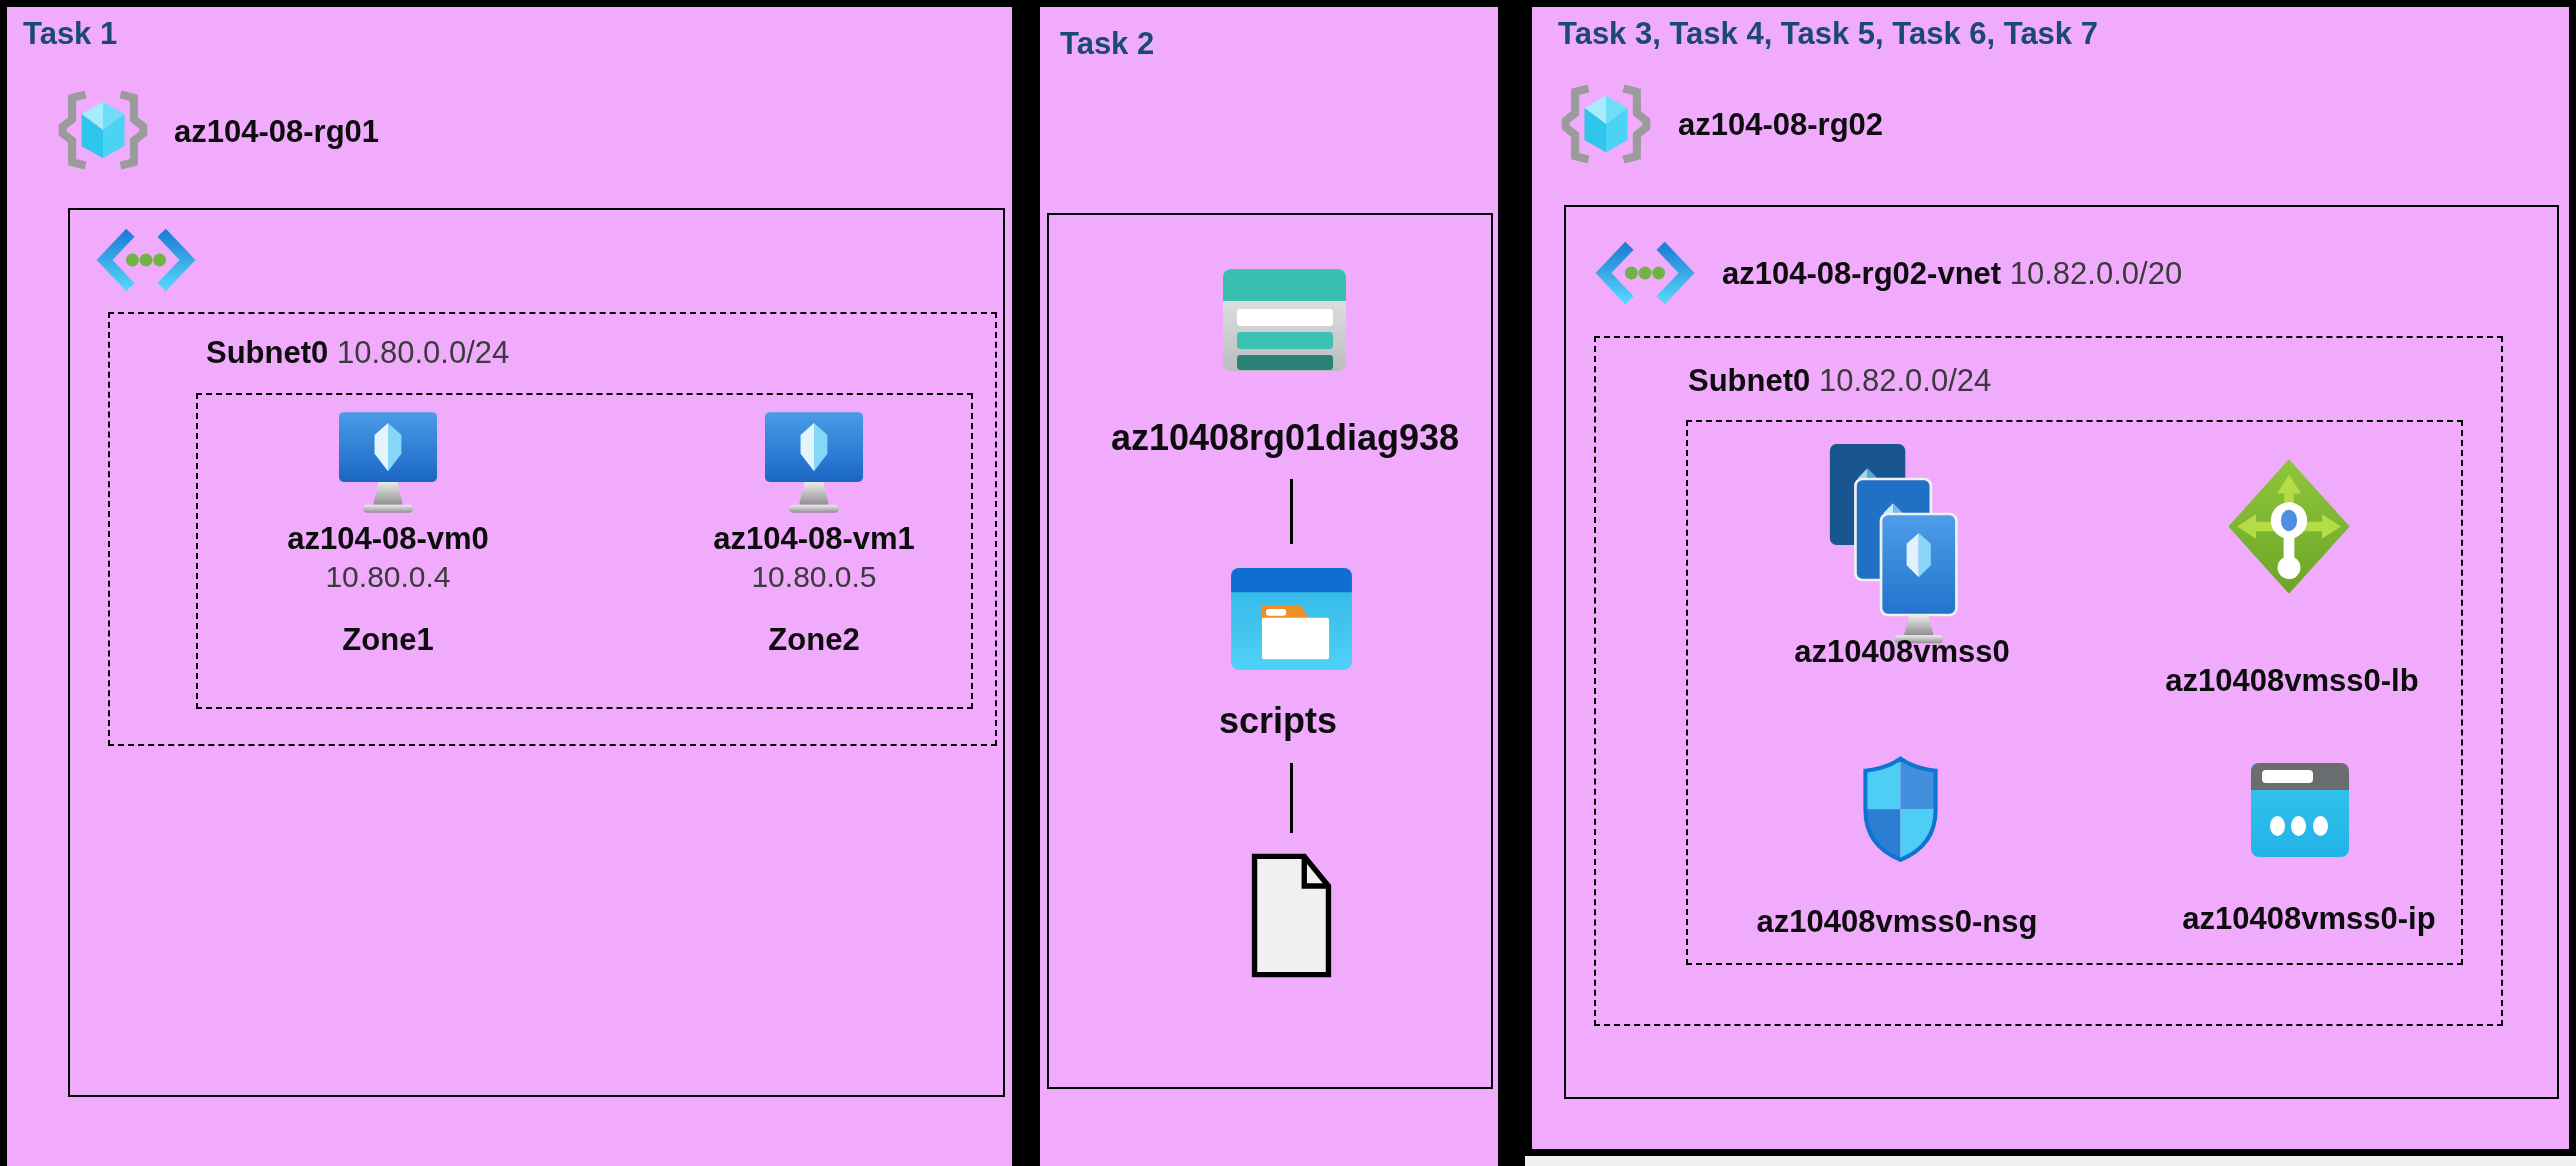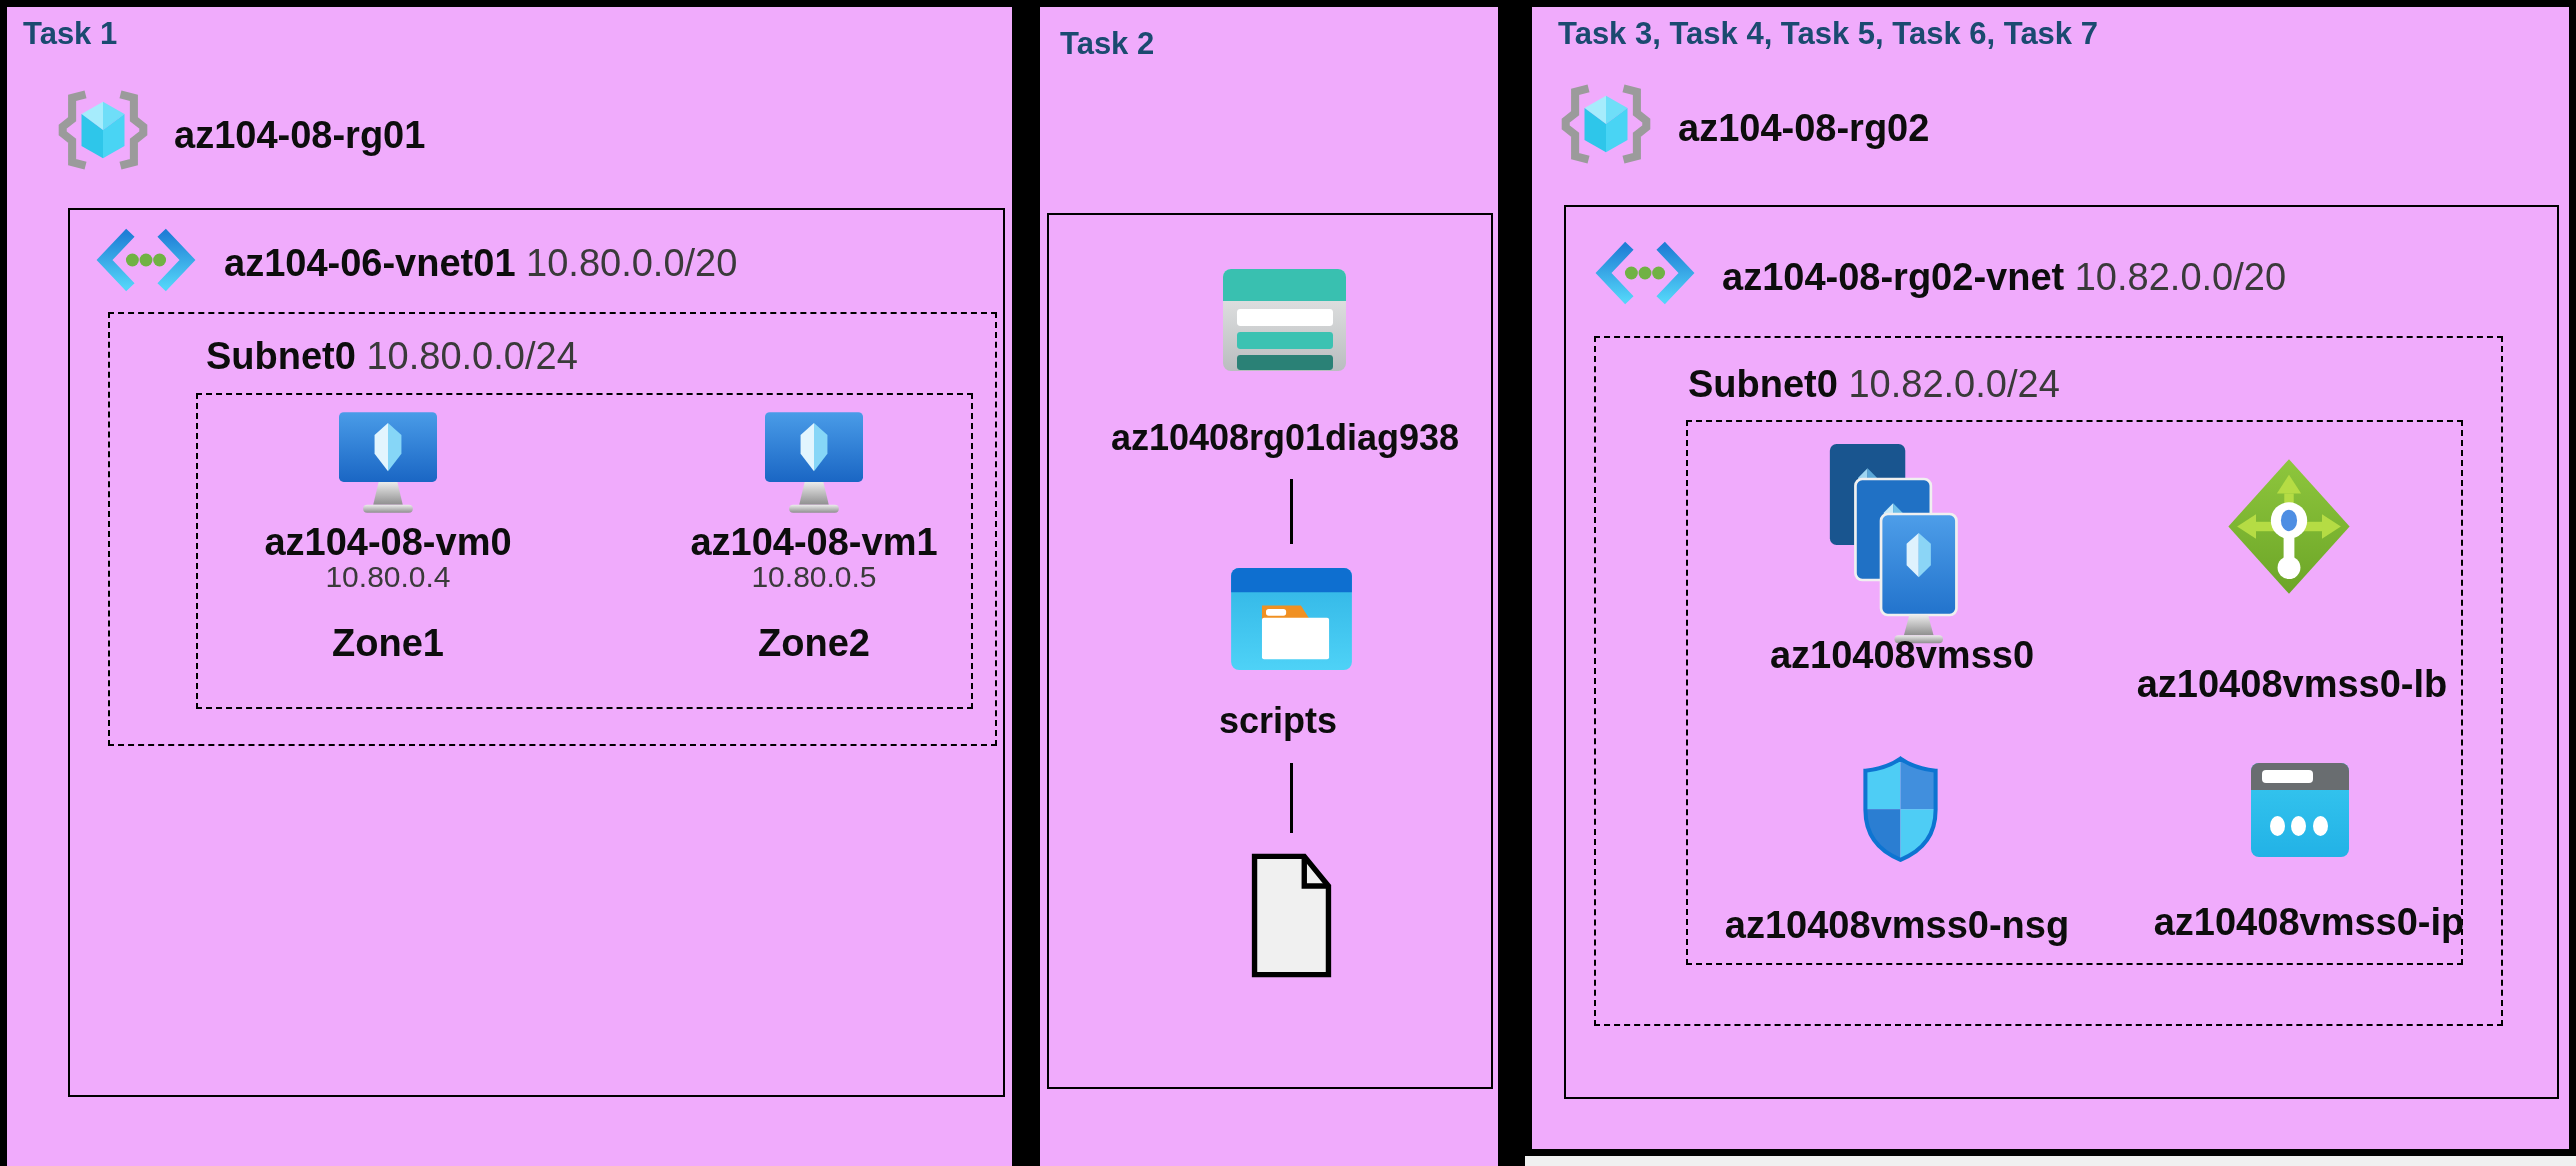--- a/index.html
+++ b/index.html
@@ -3,21 +3,21 @@
 <meta charset="utf-8">
 <style>
   html,body{margin:0;padding:0;background:#f0f0f0;}
   #canvas{position:relative;width:2576px;height:1166px;background:#f0f0f0;overflow:hidden;
           font-family:"Liberation Sans",sans-serif;color:#111;}
   .panel{position:absolute;box-sizing:border-box;background:#f0abfc;border:7.4px solid #000;}
   .gap{position:absolute;top:0;height:1166px;background:#000;}
   .task-title{position:absolute;font-size:31px;font-weight:700;color:#1b4a70;white-space:nowrap;}
   .solid-box{position:absolute;box-sizing:border-box;border:2px solid #000;}
   .dashed-box{position:absolute;box-sizing:border-box;border:2.7px dashed #000;}
-  .lbl{position:absolute;font-size:38px;font-weight:700;color:#0d0d0d;white-space:nowrap;}
+  .lbl{position:absolute;font-size:31px;font-weight:700;color:#0d0d0d;white-space:nowrap;}
   .lbl .cidr{font-weight:400;color:#3a3a3a;}
   .big-lbl{position:absolute;font-size:36px;font-weight:700;color:#0d0d0d;white-space:nowrap;
            transform:translateX(-50%);}
   .ctr{transform:translateX(-50%);}
   .ip-lbl{position:absolute;font-size:30px;font-weight:400;color:#3a3a3a;white-space:nowrap;
           transform:translateX(-50%);}
   .connector{position:absolute;width:3.4px;background:#000;}
   .icon{position:absolute;}
   
   .storage{width:123px;height:102px;border-radius:8px;overflow:hidden;
@@ -86,24 +86,20 @@
 
     <div class="solid-box" style="left:61px;top:201px;width:937px;height:889px;"></div>
 
     <svg class="icon" style="left:88px;top:220px;" width="102" height="66" viewBox="0 0 150 96">
       <polyline points="52,8 14,48 52,88" fill="none" stroke="url(#gChev)" stroke-width="17"></polyline>
       <polyline points="98,8 136,48 98,88" fill="none" stroke="url(#gChev)" stroke-width="17"></polyline>
       <circle cx="55" cy="48" r="9.5" fill="#70b244"></circle>
         <circle cx="75" cy="48" r="9.5" fill="#70b244"></circle>
         <circle cx="95" cy="48" r="9.5" fill="#70b244"></circle>
     </svg>
-    <div class="lbl" style="left:217px;top:235px;">
-      <span>az104-06-vnet01</span>
-      <span class="cidr"> 10.80.0.0/20</span>
-    </div>
 
     <div class="dashed-box" style="left:101px;top:305px;width:889px;height:434px;"></div>
     <div class="lbl" style="left:199px;top:328px;">
       <span>Subnet0</span>
       <span class="cidr"> 10.80.0.0/24</span>
     </div>
 
     <div class="dashed-box" style="left:189px;top:386px;width:777px;height:316px;"></div>
 
     <svg class="icon" style="left:332px;top:405px;" width="98" height="105" viewBox="0 0 146 156">

